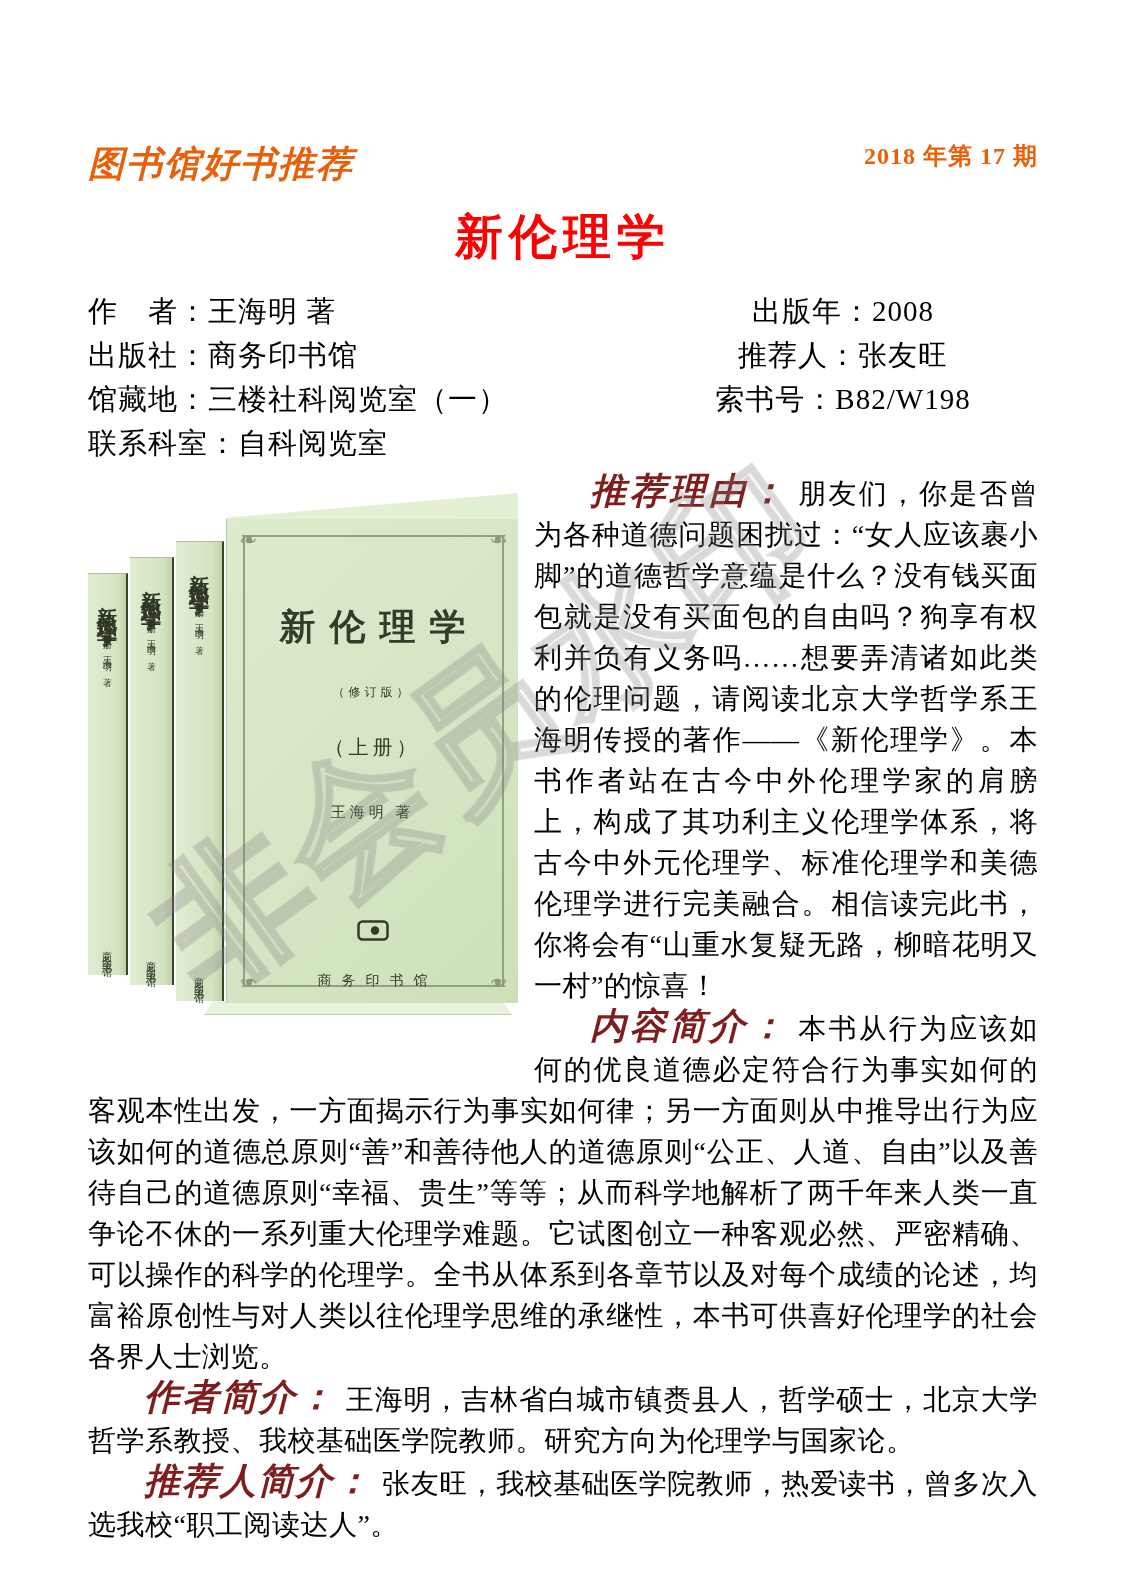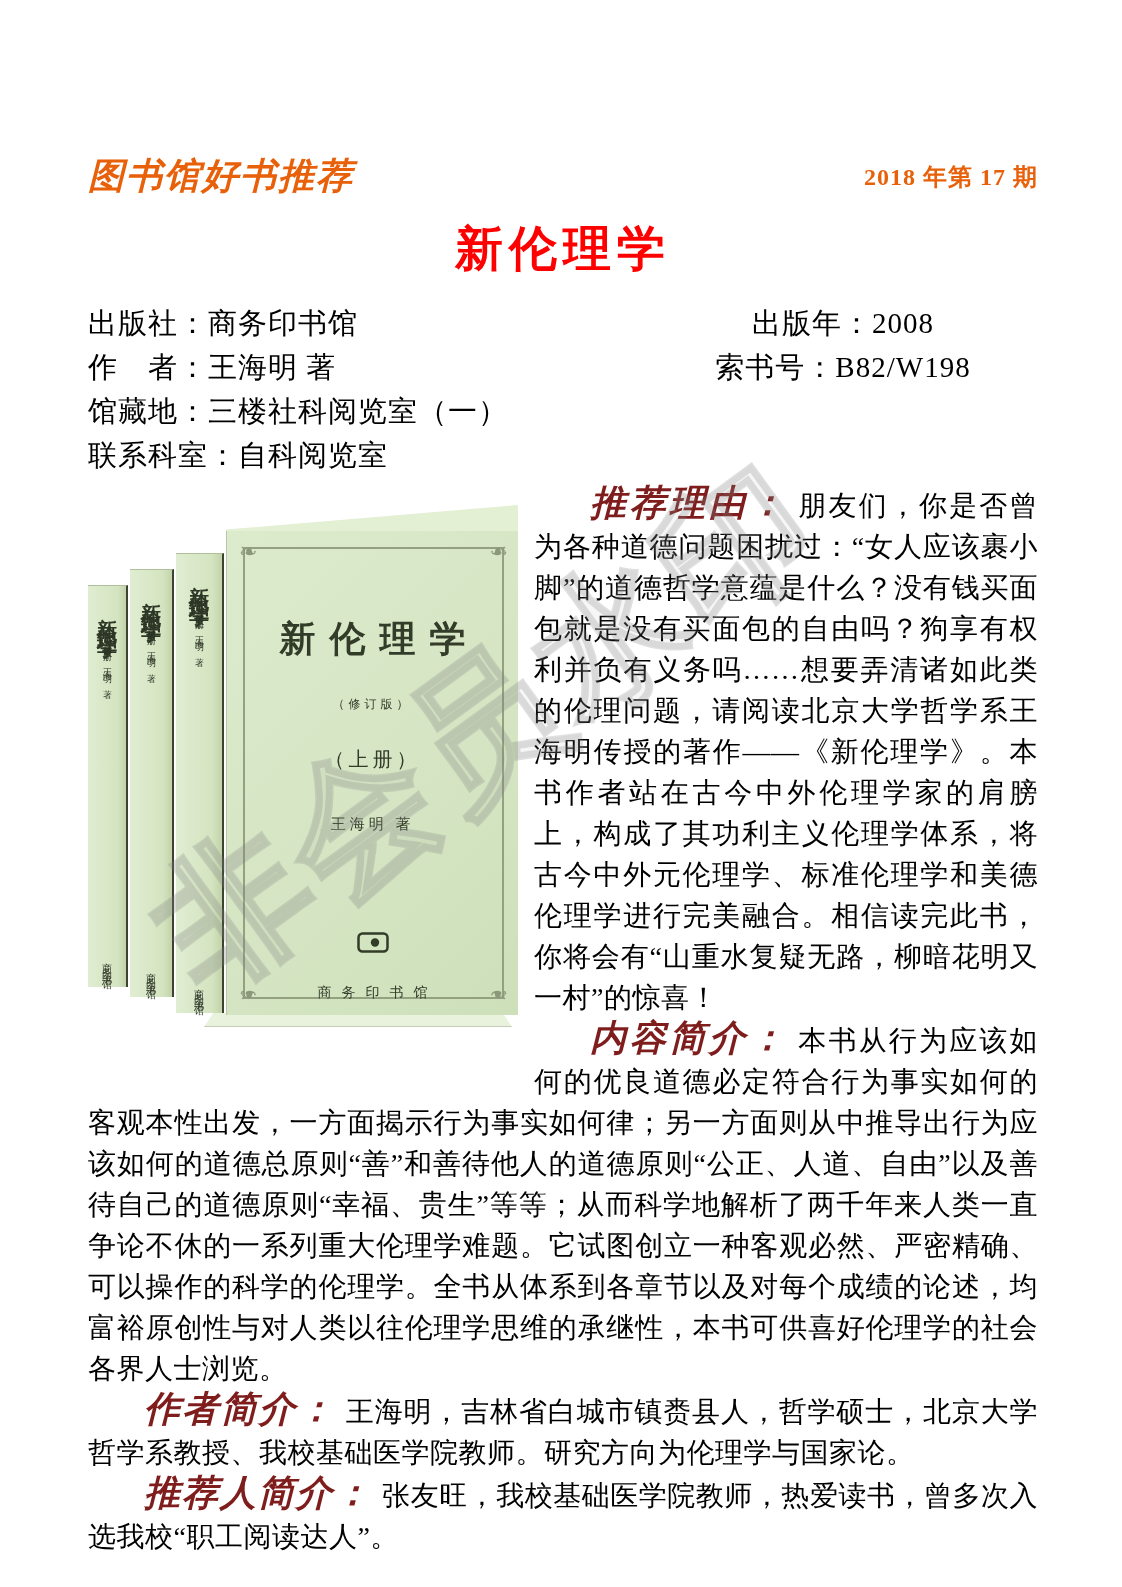--- a/index.html
+++ b/index.html
@@ -5,21 +5,21 @@
   * { margin:0; padding:0; box-sizing:border-box; }
   html,body { background:#e9e9e9; }
   .page {
     position:relative; width:1122px; height:1587px; margin:0 auto;
     background:#ffffff; overflow:hidden;
     font-family:"Liberation Serif","DejaVu Serif",serif; color:#000;
   }
   .content { padding:140px 84px 0 88px; }
 
   
-  .header { display:flex; justify-content:space-between; align-items:center;margin-top:12px; }
+  .header { display:flex; justify-content:space-between; align-items:flex-start; }
   .header-left  { color:#E8610A; font-size:36px; font-weight:bold; font-style:italic; letter-spacing:2px; }
   .header-right { color:#E8610A; font-size:24px; font-weight:bold; letter-spacing:1px; }
 
   
   .doc-title { text-align:center; color:#FF0000; font-size:48px; font-weight:bold; letter-spacing:6px; margin-top:16px; }
 
   
   .meta { display:flex; margin-top:20px; font-size:29px; }
   .meta-col-left { width:560px; flex:0 0 560px; }
   .meta-col-right { flex:1;text-align:center; }
@@ -79,27 +79,28 @@
 
     <div class="header">
       <span class="header-left">图书馆好书推荐</span>
       <span class="header-right">2018 年第 17 期</span>
     </div>
 
     <div class="doc-title">新伦理学</div>
 
     <div class="meta">
       <div class="meta-col-left">
+        <div class="meta-line">作　者：王海明 著</div>
         <div class="meta-line">出版社：商务印书馆</div>
-        <div class="meta-line">作　者：王海明 著</div>
         <div class="meta-line">馆藏地：三楼社科阅览室（一）</div>
         <div class="meta-line">联系科室：自科阅览室</div>
       </div>
       <div class="meta-col-right">
         <div class="meta-line">出版年：2008</div>
+        <div class="meta-line">推荐人：张友旺</div>
         <div class="meta-line">索书号：B82/W198</div>
       </div>
     </div>
 
     <div class="body">
 
       <div class="book-figure">
         <div class="front-top"></div>
         <div class="book-base"></div>
 

